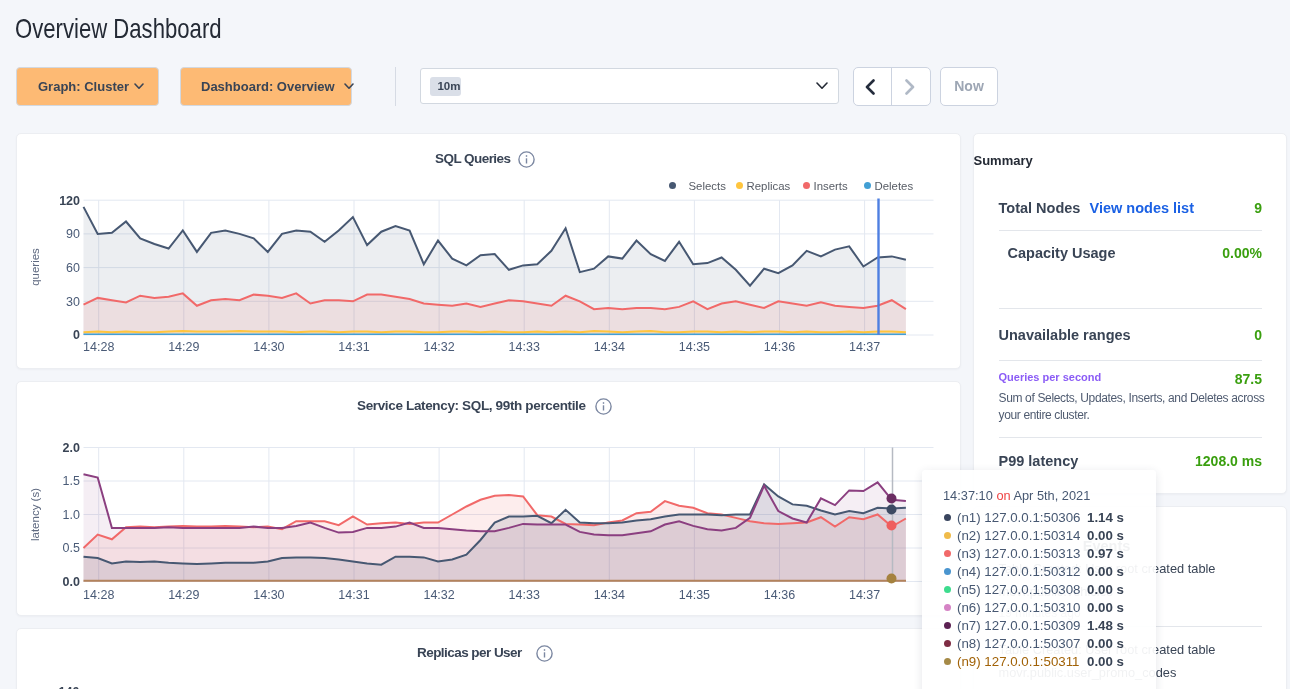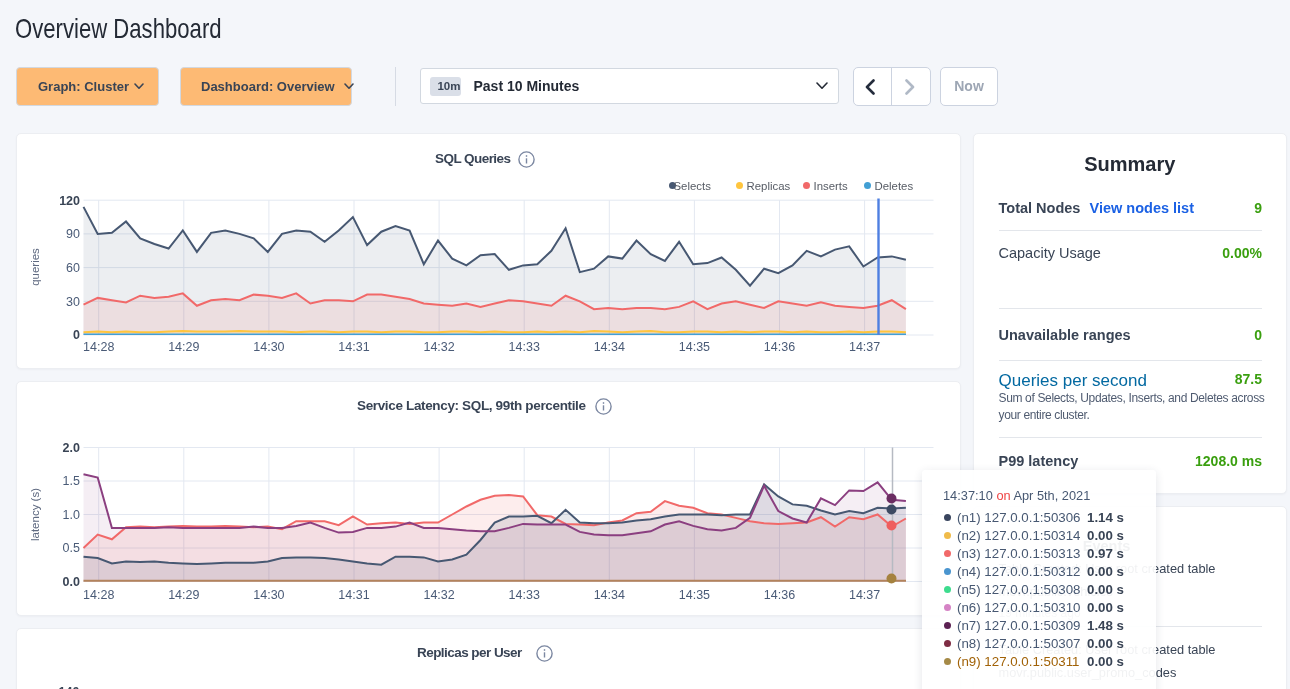--- a/index.html
+++ b/index.html
@@ -15,21 +15,20 @@
     <path d="M1 1 L5.0 5.2 L9 1" fill="none" stroke="#394455" stroke-width="1.6" stroke-linecap="round" stroke-linejoin="round"></path>
   </svg>
 <div class="ddbox" style="left:180px;width:172px;padding-left:20px">Dashboard: Overview</div>
 <svg style="position:absolute;left:344px;top:83px" width="10" height="7" viewBox="0 0 10 7">
     <path d="M1 1 L5.0 5.2 L9 1" fill="none" stroke="#394455" stroke-width="1.6" stroke-linecap="round" stroke-linejoin="round"></path>
   </svg>
 <div style="position:absolute;left:395px;top:67px;width:1px;height:39px;background:#d6dbe4"></div>
 
 <div style="position:absolute;left:419.5px;top:68px;width:419px;height:36px;background:#fff;border:1px solid #d2d8e0;border-radius:3px">
   <span style="position:absolute;left:9px;top:8px;width:31px;height:19px;background:#dadfe8;border-radius:3px;text-align:right;line-height:19px;font-size:11.5px;font-weight:bold;color:#394455">10m</span>
-  <span style="position:absolute;left:53px;top:0;line-height:35px;font-size:14px;font-weight:bold;color:#242a35">Past 10 Minutes</span>
 </div>
 <svg style="position:absolute;left:816px;top:82px" width="12" height="8" viewBox="0 0 12 8">
     <path d="M1 1 L6.0 6.2 L11 1" fill="none" stroke="#242a35" stroke-width="1.6" stroke-linecap="round" stroke-linejoin="round"></path>
   </svg>
 
 <div style="position:absolute;left:852.5px;top:67px;width:78px;height:39px;background:#fff;border:1px solid #ccd3e0;border-radius:5px"></div>
 <div style="position:absolute;left:891.4px;top:67px;width:1px;height:39px;background:#ccd3e0"></div>
 <svg style="position:absolute;left:865px;top:79px" width="10" height="16" viewBox="0 0 10 16">
     <path d="M8.5 1.5 L2 8 L8.5 14.5" fill="none" stroke="#242c3c" stroke-width="2.6" stroke-linecap="round" stroke-linejoin="round"></path>
   </svg>
@@ -75,21 +74,21 @@
 <text x="437.6" y="350" text-anchor="middle" font-size="12.5" fill="#4a5b77">14:32</text>
 <text x="522.7" y="350" text-anchor="middle" font-size="12.5" fill="#4a5b77">14:33</text>
 <text x="607.8" y="350" text-anchor="middle" font-size="12.5" fill="#4a5b77">14:34</text>
 <text x="692.9" y="350" text-anchor="middle" font-size="12.5" fill="#4a5b77">14:35</text>
 <text x="778.0" y="350" text-anchor="middle" font-size="12.5" fill="#4a5b77">14:36</text>
 <text x="863.1" y="350" text-anchor="middle" font-size="12.5" fill="#4a5b77">14:37</text>
 <text x="37.5" y="266" text-anchor="middle" font-size="11.5" fill="#5f6a81" transform="rotate(-90 37.5 266)">queries</text>
 </svg>
   <div class="ptitle" style="left:418.5px;top:16.5px;letter-spacing:-0.55px">SQL Queries</div>
   <span style="position:absolute;left:652.5px;top:48px;width:7px;height:7px;border-radius:50%;background:#475872"></span>
-    <span style="position:absolute;left:657px;top:44.5px;font-size:11.4px;color:#565b64;line-height:14px">Selects</span>
+    <span style="position:absolute;left:672px;top:44.5px;font-size:11.4px;color:#565b64;line-height:14px">Selects</span>
     <span style="position:absolute;left:719.5px;top:48px;width:7px;height:7px;border-radius:50%;background:#ffc53e"></span>
     <span style="position:absolute;left:730.0px;top:44.5px;font-size:11.4px;color:#565b64;line-height:14px">Replicas</span>
     <span style="position:absolute;left:786.5px;top:48px;width:7px;height:7px;border-radius:50%;background:#f16969"></span>
     <span style="position:absolute;left:797.0px;top:44.5px;font-size:11.4px;color:#565b64;line-height:14px">Inserts</span>
     <span style="position:absolute;left:847.5px;top:48px;width:7px;height:7px;border-radius:50%;background:#429fd4"></span>
     <span style="position:absolute;left:858.0px;top:44.5px;font-size:11.4px;color:#565b64;line-height:14px">Deletes</span>
 </div>
 <svg style="position:absolute;left:517.5px;top:150.5px" width="17" height="17" viewBox="0 0 17 17">
     <circle cx="8.5" cy="8.5" r="7.6" fill="none" stroke="#7b87a1" stroke-width="1.4"></circle>
     <rect x="7.8" y="7.3" width="1.4" height="5.2" fill="#7b87a1"></rect>
@@ -155,32 +154,32 @@
   <div style="position:absolute;left:42px;top:56px;font-size:12.5px;font-weight:bold;color:#394455">140</div>
 </div>
 <svg style="position:absolute;left:535.5px;top:644.5px" width="17" height="17" viewBox="0 0 17 17">
     <circle cx="8.5" cy="8.5" r="7.6" fill="none" stroke="#7b87a1" stroke-width="1.4"></circle>
     <rect x="7.8" y="7.3" width="1.4" height="5.2" fill="#7b87a1"></rect>
     <rect x="7.8" y="4.2" width="1.4" height="1.6" fill="#7b87a1"></rect>
   </svg>
 
 <div class="panel" style="left:972.5px;top:133px;width:314.5px;height:360.5px">
 
-  <div style="position:absolute;left:0;top:19px;width:100%;text-align:center;font-weight:bold;font-size:20px;color:#242a35">Summary</div>
+  <div style="position:absolute;left:0;top:19px;width:100%;font-weight:bold;font-size:13px;color:#242a35">Summary</div>
   <div style="position:absolute;left:25px;top:66px;font-weight:bold;font-size:14.5px;color:#394455">Total Nodes</div>
   <div style="position:absolute;left:116px;top:66px;font-weight:bold;font-size:14.5px;color:#1b61e4">View nodes list</div>
   <div style="position:absolute;right:24px;top:66px;font-weight:bold;font-size:14px;color:#3a9f0f">9</div>
   <div style="position:absolute;left:25px;right:24px;top:95.5px;border-top:1px solid #e3e6eb"></div>
-  <div style="position:absolute;left:25px;top:110.5px;font-weight:normal;font-size:14.5px;color:#394455">Capacity Usage</div>
+  <div style="position:absolute;left:34px;top:110.5px;font-weight:bold;font-size:14.5px;color:#394455">Capacity Usage</div>
   <div style="position:absolute;right:24px;top:110.5px;font-weight:bold;font-size:14px;color:#3a9f0f">0.00%</div>
   <div style="position:absolute;left:25px;right:24px;top:174px;border-top:1px solid #e3e6eb"></div>
   <div style="position:absolute;left:25px;top:193px;font-weight:bold;font-size:14.5px;color:#394455">Unavailable ranges</div>
   <div style="position:absolute;right:24px;top:193px;font-weight:bold;font-size:14px;color:#3a9f0f">0</div>
   <div style="position:absolute;left:25px;right:24px;top:225.5px;border-top:1px solid #e3e6eb"></div>
-  <div style="position:absolute;left:25px;top:237px;font-weight:normal;font-size:17px;color:#0369a1">Queries per second</div>
+  <div style="position:absolute;left:25px;top:237px;font-weight:bold;font-size:11px;color:#8b5cf6">Queries per second</div>
   <div style="position:absolute;right:24px;top:237px;font-weight:bold;font-size:14px;color:#3a9f0f">87.5</div>
   <div style="position:absolute;left:25px;top:255.5px;width:266px;font-size:12px;letter-spacing:-0.35px;color:#4f5b70;line-height:17.6px">Sum of Selects, Updates, Inserts, and Deletes across your entire cluster.</div>
   <div style="position:absolute;left:25px;right:24px;top:303px;border-top:1px solid #e3e6eb"></div>
   <div style="position:absolute;left:25px;top:319px;font-weight:bold;font-size:14.5px;color:#394455">P99 latency</div>
   <div style="position:absolute;right:24px;top:319px;font-weight:bold;font-size:14px;color:#3a9f0f">1208.0 ms</div>
 
 </div>
 
 <div class="panel" style="left:972.5px;top:505.5px;width:314.5px;height:300px">
 

